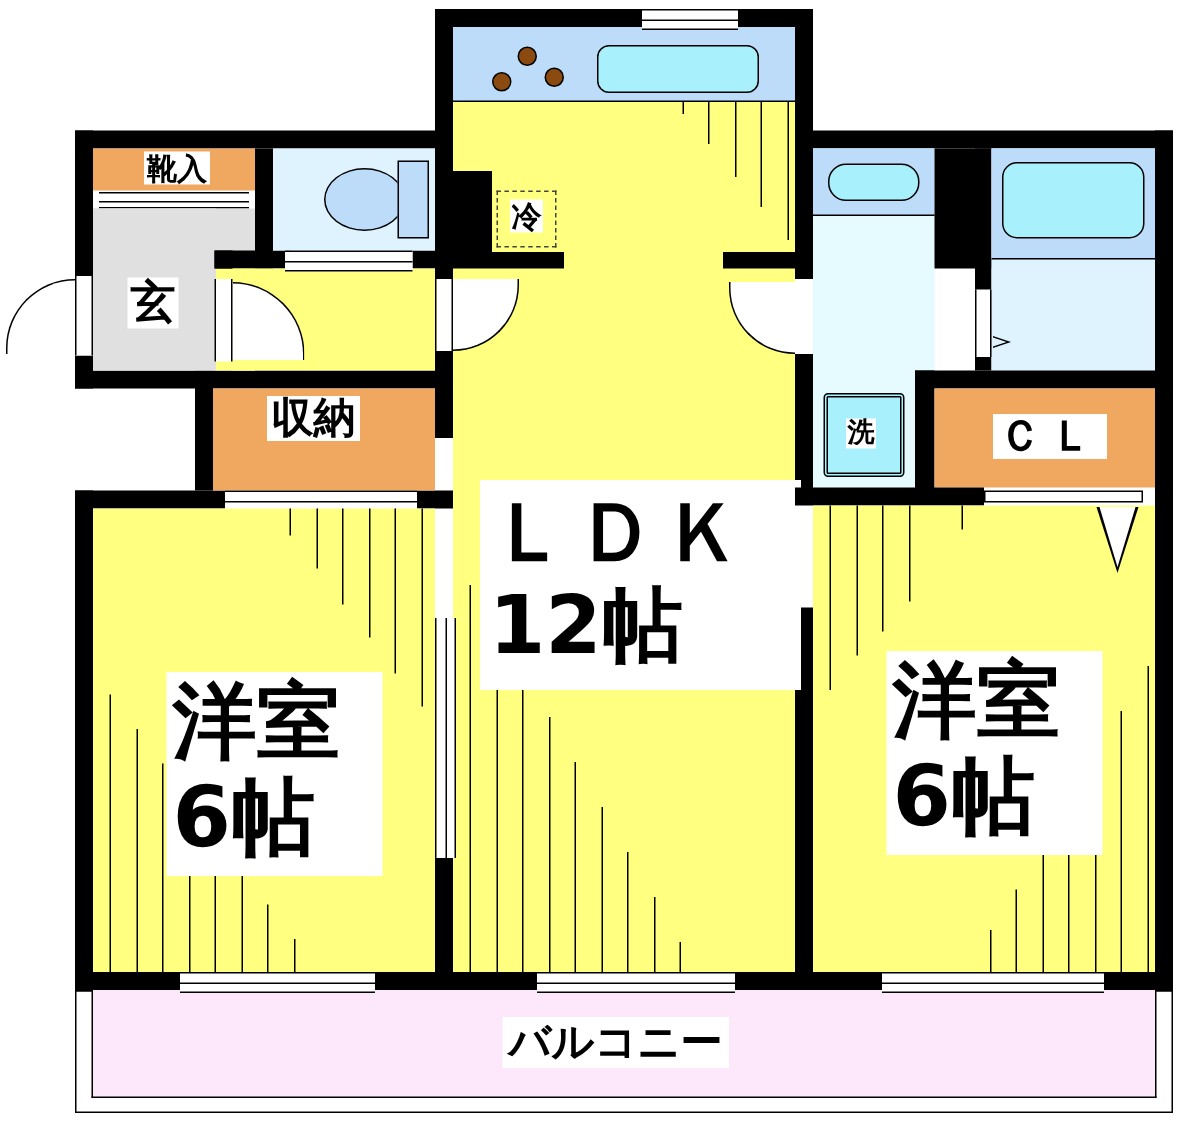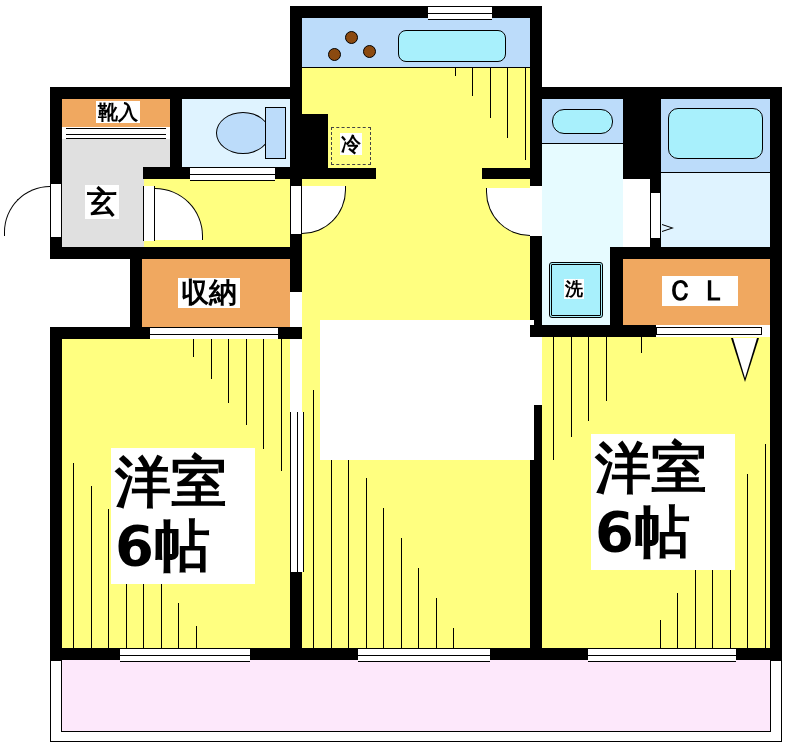--- a/index.html
+++ b/index.html
@@ -19,20 +19,21 @@
   .vwin::after{content:"";position:absolute;top:0;bottom:0;left:50%;border-left:1px solid #000;}
   .floorline{position:absolute;width:1px;background:#000;}
 </style>
 </head>
 <body>
 
 <div class="abs" style="left:0;top:0;width:787px;height:749px;">
 
   <div class="abs" style="left:50px;top:660px;width:732px;height:82px;border:1px solid #000;background:#fff;"></div>
   <div class="abs pink" style="left:61px;top:660px;width:710px;height:72px;border:1px solid #000;border-top:none;"></div>
+  <div class="label" style="left:335px;top:678px;font-size:28px;padding:3px 4px;">バルコニー</div>
 
   <div class="wall" style="left:290px;top:6px;width:252px;height:12px;"></div>
   <div class="wall" style="left:290px;top:6px;width:12px;height:180px;"></div>
   <div class="wall" style="left:530px;top:6px;width:12px;height:84px;"></div>
 
   <div class="wall" style="left:50px;top:87px;width:252px;height:12px;"></div>
   <div class="wall" style="left:50px;top:87px;width:12px;height:97px;"></div>
   <div class="wall" style="left:50px;top:237px;width:12px;height:22px;"></div>
   <div class="wall" style="left:50px;top:247px;width:252px;height:12px;"></div>
 
@@ -75,20 +76,22 @@
   <div class="floorline" style="left:313px;top:390px;height:258px;"></div>
   <div class="floorline" style="left:331px;top:450px;height:198px;"></div>
   <div class="floorline" style="left:348px;top:450px;height:198px;"></div>
   <div class="floorline" style="left:366px;top:478px;height:170px;"></div>
   <div class="floorline" style="left:383px;top:508px;height:140px;"></div>
   <div class="floorline" style="left:401px;top:538px;height:110px;"></div>
   <div class="floorline" style="left:418px;top:568px;height:80px;"></div>
   <div class="floorline" style="left:436px;top:598px;height:50px;"></div>
   <div class="floorline" style="left:453px;top:628px;height:20px;"></div>
   <div class="label" style="left:320px;top:320px;width:202px;height:132px;font-size:54px;line-height:62px;padding:4px 6px;">
+    <div style="letter-spacing:4px;">ＬＤＫ</div>
+    <div>12帖</div>
   </div>
   <div class="win" style="left:358px;top:648px;width:132px;height:12px;"></div>
 
   <div class="abs" style="left:302px;top:186px;width:44px;height:48px;border:1px solid #000;border-left:none;border-top:none;border-radius:0 0 44px 0;background:#fff;"></div>
   <div class="abs" style="left:486px;top:188px;width:44px;height:48px;border:1px solid #000;border-right:none;border-top:none;border-radius:0 0 0 44px;background:#fff;"></div>
   <div class="abs" style="left:542px;top:352px;width:44px;height:50px;border:1px solid #000;border-left:none;border-top:none;border-radius:0 0 44px 0;background:#fff;"></div>
   <div class="vwin" style="left:290px;top:412px;width:12px;height:160px;"></div>
 
   <div class="abs orange" style="left:62px;top:99px;width:108px;height:28px;"></div>
   <div class="label" style="left:96px;top:101px;font-size:20px;padding:1px 2px;">靴入</div>
@@ -109,21 +112,21 @@
   <div class="abs" style="left:155px;top:188px;width:48px;height:52px;border:1px solid #000;border-left:none;border-bottom:none;border-radius:0 48px 0 0;background:#fff;"></div>
   <div class="abs" style="left:143px;top:186px;width:12px;height:55px;background:#fff;border-left:1px solid #000;border-right:1px solid #000;"></div>
   <div class="abs" style="left:290px;top:186px;width:12px;height:48px;background:#fff;border-left:1px solid #000;border-right:1px solid #000;"></div>
 
   <div class="abs lblue" style="left:182px;top:99px;width:108px;height:68px;"></div>
   <div class="abs" style="left:216px;top:112px;width:54px;height:42px;border-radius:50%;background:#bcdcfa;border:1px solid #000;"></div>
   <div class="abs" style="left:265px;top:107px;width:21px;height:52px;background:#bcdcfa;border:1px solid #000;"></div>
   <div class="win" style="left:190px;top:167px;width:85px;height:12px;"></div>
 
   <div class="abs orange" style="left:142px;top:259px;width:148px;height:68px;"></div>
-  <div class="label" style="left:178px;top:278px;font-size:28px;padding:1px 3px;">収納</div>
+  <div class="label" style="left:178px;top:264px;font-size:28px;padding:1px 3px;">収納</div>
   <div class="win" style="left:150px;top:327px;width:128px;height:12px;"></div>
 
   <div class="abs yellow" style="left:62px;top:339px;width:228px;height:309px;"></div>
   <div class="floorline" style="left:193px;top:339px;height:18px;"></div>
   <div class="floorline" style="left:211px;top:339px;height:40px;"></div>
   <div class="floorline" style="left:228px;top:339px;height:64px;"></div>
   <div class="floorline" style="left:246px;top:339px;height:86px;"></div>
   <div class="floorline" style="left:263px;top:339px;height:110px;"></div>
   <div class="floorline" style="left:281px;top:339px;height:132px;"></div>
   <div class="floorline" style="left:73px;top:463px;height:185px;"></div>

